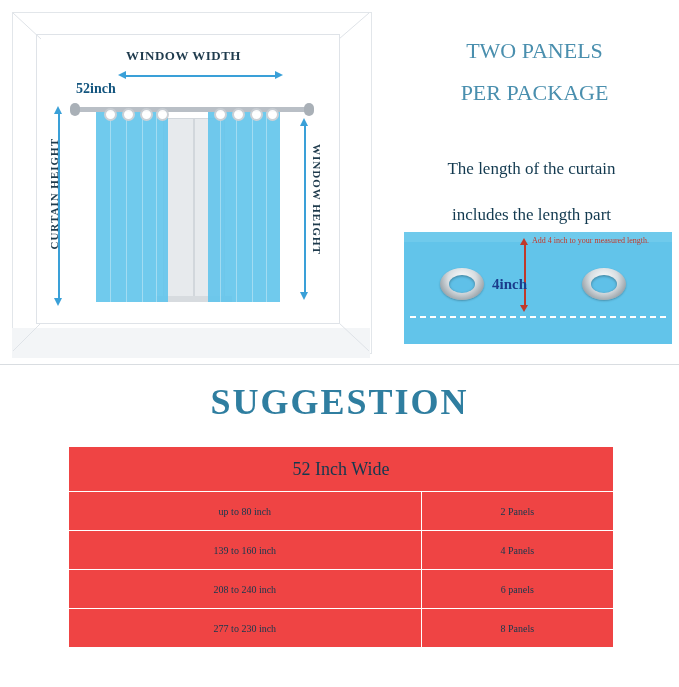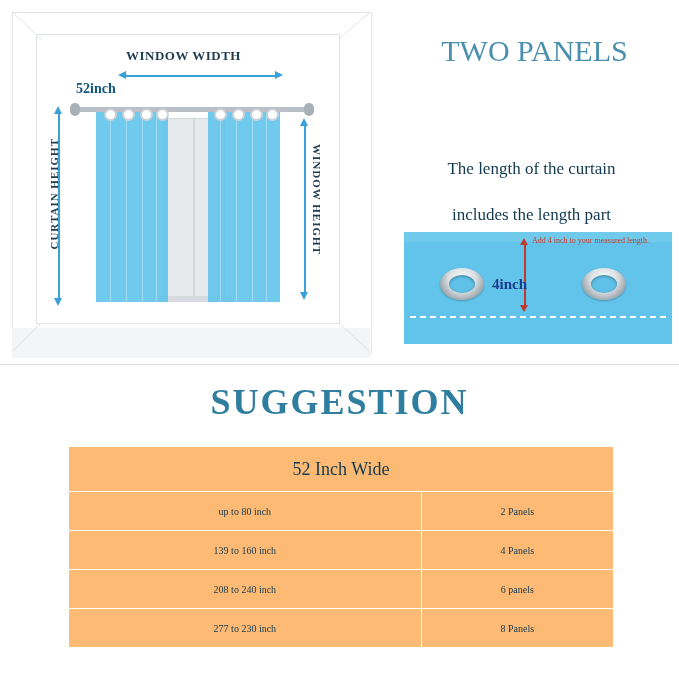--- a/index.html
+++ b/index.html
@@ -251,21 +251,21 @@
   }
 
   
   .headline {
     position: absolute;
     left: 392px;
     top: 30px;
     width: 285px;
     color: #4a8fae;
     font-family: "Liberation Serif", serif;
-    font-size: 30px;
+    font-size: 22px;
     line-height: 42px;
     font-weight: 400;
     text-align: center;
   }
   .sub-line {
     position: absolute;
     left: 384px;
     top: 155px;
     width: 295px;
     text-align: center;
@@ -391,21 +391,21 @@
     position: absolute;
     left: 68px;
     top: 446px;
     width: 546px;
     border-collapse: collapse;
     color: #12394f;
     font-family: "Liberation Serif", serif;
   }
   .table td {
     border: 1px solid #ffffff;
-    background: #fdba74;
+    background: #ef4444;
     text-align: center;
     padding: 0;
     height: 38px;
   }
   .table td.wide-head {
     font-size: 18px;
     height: 44px;
   }
   .table td.col-head {
     font-size: 16px;
@@ -486,20 +486,21 @@
     <div class="wh-arrow">
       <span class="tipT"></span>
       <span class="bar"></span>
       <span class="tipB"></span>
     </div>
     <div class="wh-label">WINDOW HEIGHT</div>
   </div>
 
   <div class="headline">
     <div>TWO PANELS</div>
+    <div>PER PACKAGE</div>
   </div>
 
   <div class="sub-line">
     <span>The length of the curtain</span>
     <span class="l2">includes the length  part</span>
   </div>
 
   <div class="grommet-photo">
     <div class="gp-top-band"></div>
     <div class="gp-ring r1"></div>

